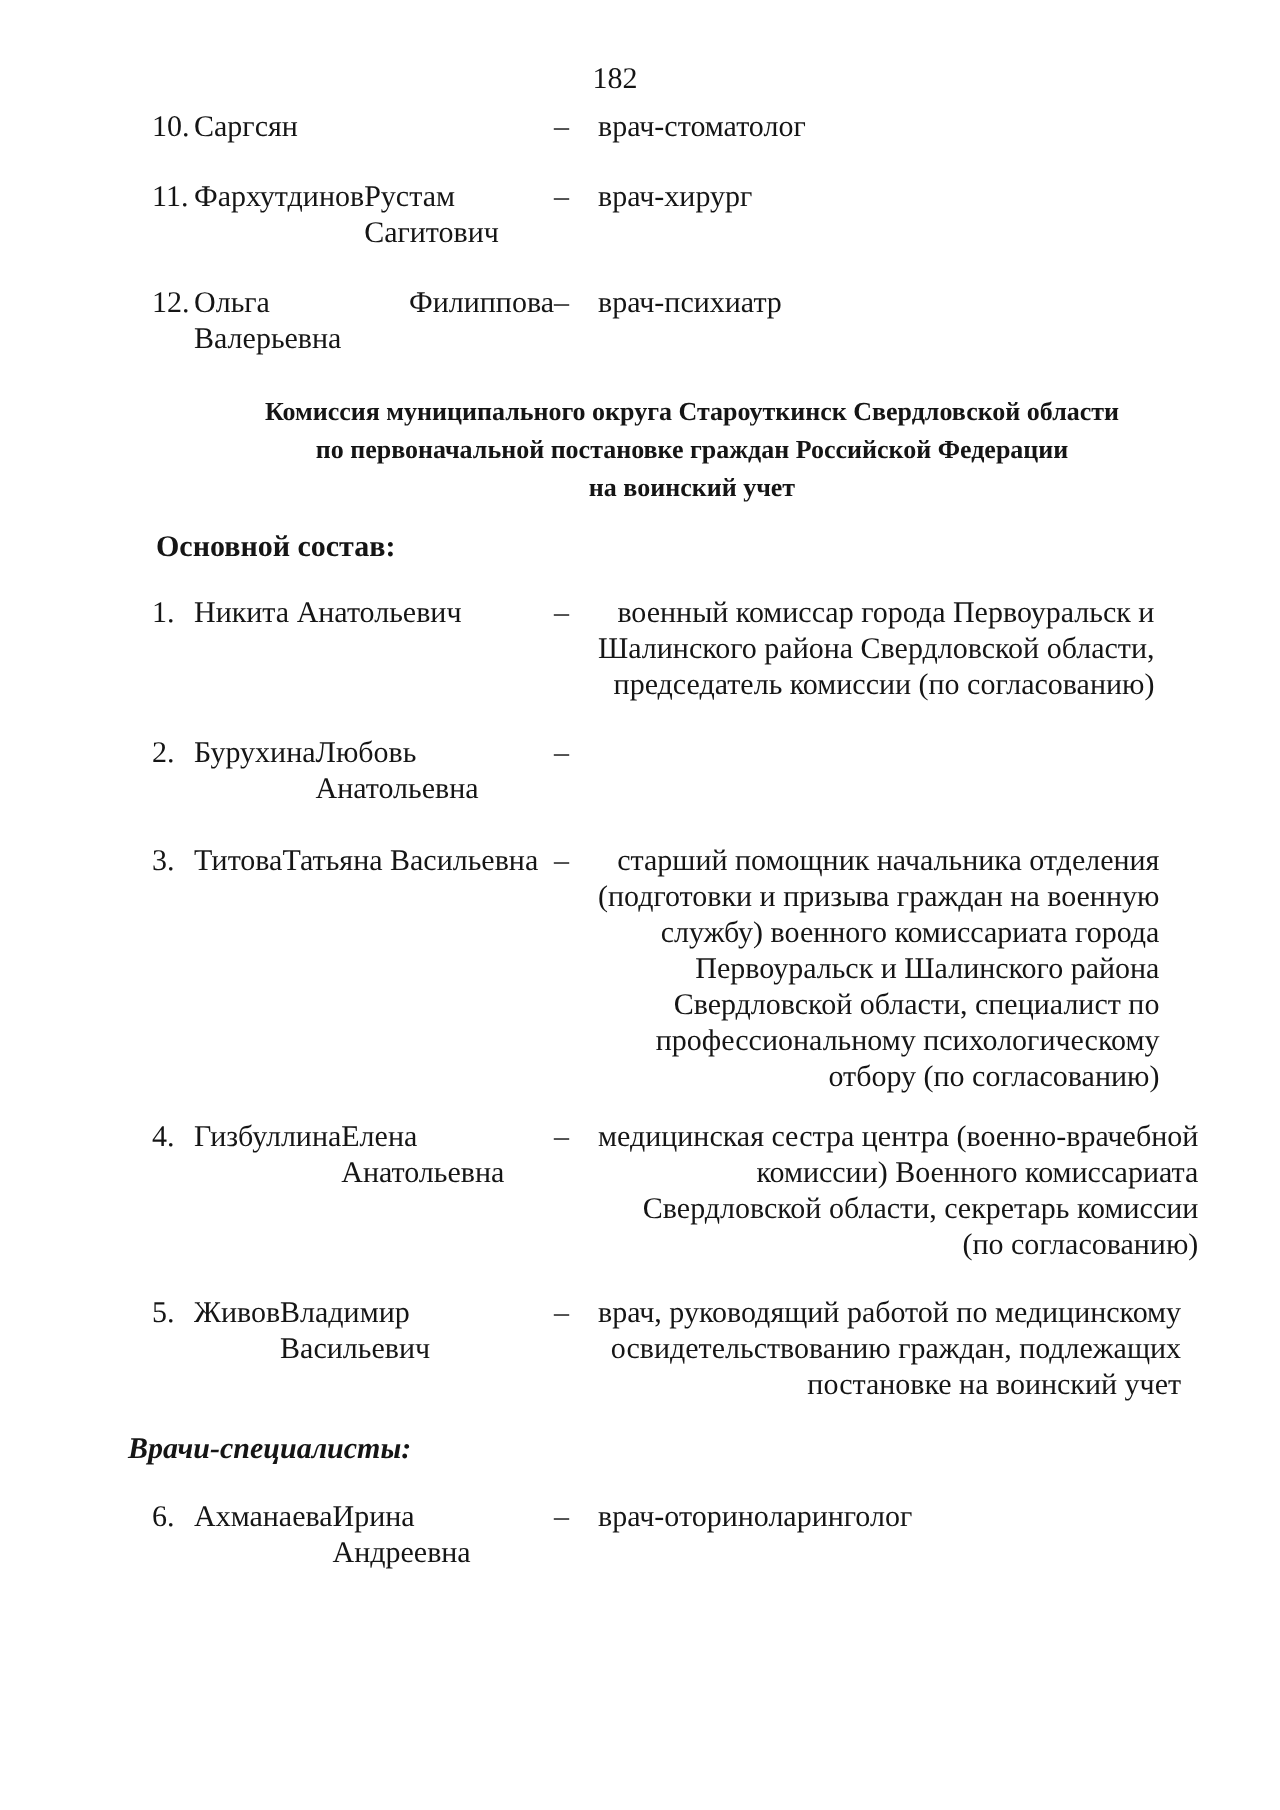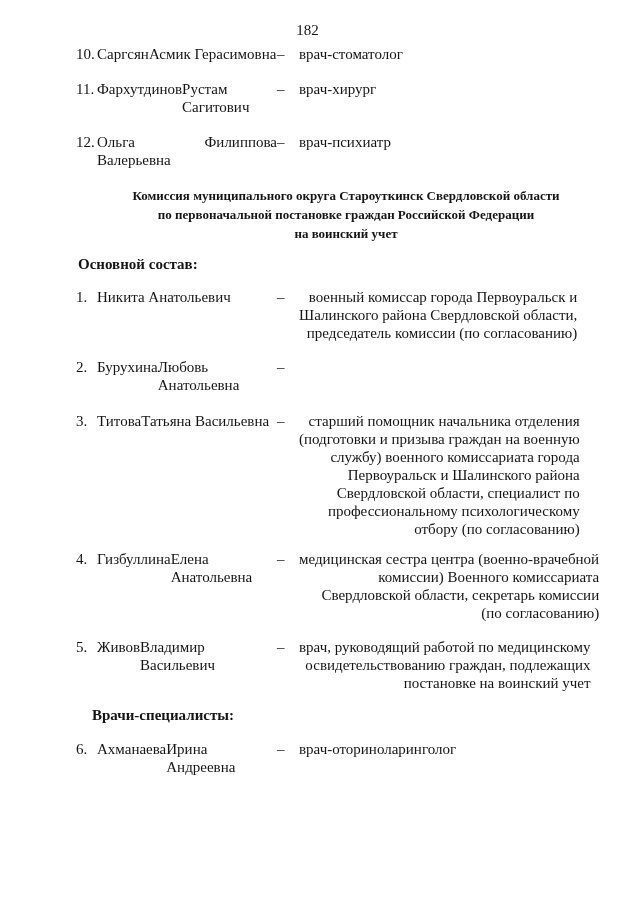--- a/index.html
+++ b/index.html
@@ -5,21 +5,21 @@
   html, body { margin: 0; padding: 0; }
   body {
     width: 640px; height: 905px;
     background: #ffffff;
     color: #151515;
     font-family: "Liberation Serif", "DejaVu Serif", serif;
     font-size: 15px;
     line-height: 18px;
     overflow: hidden;
   }
-  .page { width: 640px; height: 905px; padding-top: 21px; box-sizing: border-box; }
+  .page { width: 640px; height: 905px; padding-top: 31px; box-sizing: border-box; }
 
   .page-number {
     width: 615px;
     text-align: center;
     margin-bottom: 6px;
   }
 
   .row {
     display: flex;
     align-items: flex-start;
@@ -38,21 +38,22 @@
     font-weight: bold;
     line-height: 19px;
     white-space: pre-line;
   }
 
   .section-heading {
     font-weight: bold;
     margin: 12px 16px 15px 78px;
   }
   .section-heading.specialists {
-    margin: 14px 0 16px 92px;
+    margin: 14px 0 16px 64px;
+    font-style: italic;
   }
 
   
   .row.r-m1 { margin-bottom: 16px; }
   .row.r-m2 { margin-bottom: 18px; }
   .row.r-m3 { margin-bottom: 12px; }
   .row.r-m4 { margin-bottom: 16px; }
   .row.r-m5 { margin-bottom: 0; }
   .row.r-s6 { margin-bottom: 0; }
 </style>
@@ -62,21 +63,20 @@
 <div class="page">
 
   <div class="page-number">182</div>
 
   <section>
 
     <div class="row">
       <span class="num">10.</span>
       <span class="name">
         <span>Саргсян</span>
-        <span>Асмик Герасимовна</span>
       </span>
       <span class="dash">–</span>
       <span class="desc">врач-стоматолог</span>
     </div>
 
     <div class="row">
       <span class="num">11.</span>
       <span class="name">
         <span>Фархутдинов</span>
         <span>Рустам Сагитович</span>

